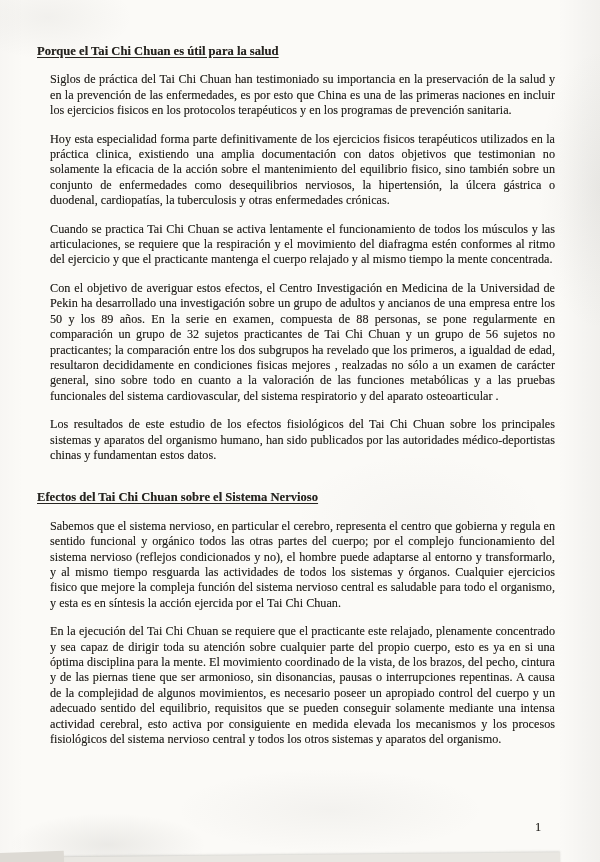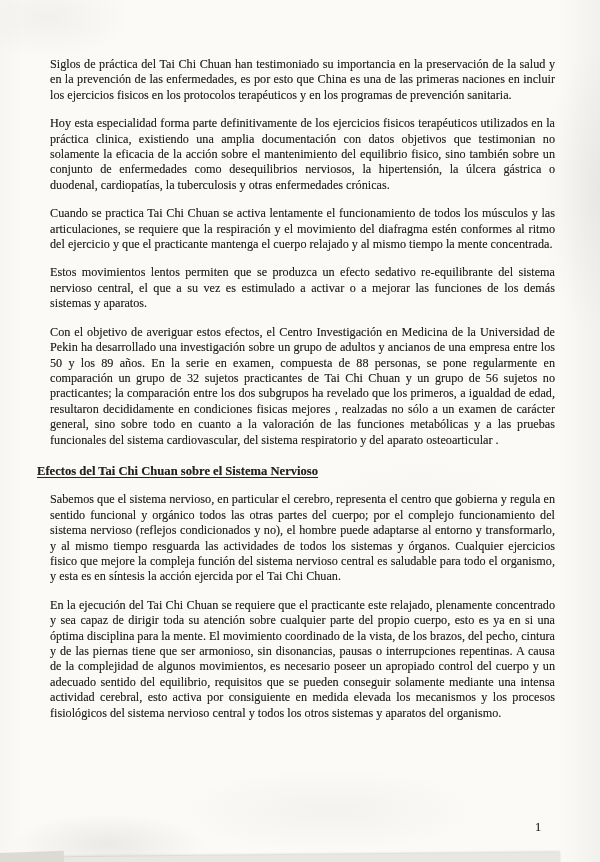--- a/index.html
+++ b/index.html
@@ -36,21 +36,21 @@
   }
   .heading {
     font-size: 12.6px;
     font-weight: bold;
     margin: 0 0 1px 0;
     text-decoration: underline;
     text-underline-offset: 2px;
     text-align: left;
   }
   .heading.second {
-    margin-top: 16px;
+    margin-top: 27px;
   }
   .content p {
     margin: 13px;
   }
   .page-number {
     position: absolute;
     left: 528px;
     top: 820px;
     width: 20px;
     font-size: 12.5px;
@@ -76,31 +76,32 @@
     background: #dddad4;
     transform: rotate(-2deg);
   }
 </style>
 </head>
 <body>
 
 <div class="page">
   <div class="content">
 
+    <h2 class="heading">Porque el Tai Chi Chuan  es  útil para la salud</h2>
 
     <p>Siglos de práctica del Tai Chi Chuan han testimoniado  su importancia en la preservación de la salud y en la prevención de las enfermedades, es por esto que China es una de las primeras  naciones en incluir los ejercicios fisicos en los protocolos terapéuticos y en los programas de prevención sanitaria.</p>
 
     <p>Hoy esta especialidad forma parte  definitivamente de los ejercicios fisicos terapéuticos utilizados en la práctica clinica, existiendo una amplia documentación  con datos objetivos que testimonian  no solamente la eficacia de la acción sobre el mantenimiento del equilibrio fisico, sino también sobre un conjunto  de enfermedades como desequilibrios nerviosos, la hipertensión, la úlcera gástrica o duodenal, cardiopatías, la tuberculosis y otras enfermedades crónicas.</p>
 
     <p>Cuando se practica Tai Chi Chuan se activa lentamente el funcionamiento de  todos los músculos y  las articulaciones, se requiere  que la respiración y el movimiento del diafragma estén conformes al ritmo del ejercicio y que el practicante  mantenga el cuerpo relajado  y al mismo tiempo la mente concentrada.</p>
 
-    <p>Estos movimientos  lentos permiten que se produzca  un efecto sedativo re-equilibrante del sistema nervioso central, el que a su vez  es estimulado a activar o a mejorar las funciones de los demás sistemas  y aparatos.</p>
 
     <p>Con el objetivo de averiguar estos efectos, el Centro Investigación  en Medicina de la Universidad de  Pekin ha desarrollado una investigación sobre un grupo de adultos y ancianos de una empresa entre los 50 y los 89 años. En la serie en examen, compuesta de 88 personas, se pone regularmente en comparación un grupo de 32 sujetos practicantes de Tai Chi Chuan y  un grupo de 56 sujetos no practicantes; la comparación entre los dos subgrupos ha revelado que los primeros, a igualdad de edad, resultaron  decididamente en condiciones fisicas mejores , realzadas no sólo a un examen de carácter general, sino sobre todo en cuanto a la  valoración de las funciones metabólicas y a las pruebas funcionales del sistema cardiovascular, del sistema respiratorio y del aparato osteoarticular .</p>
 
+    <p>Los resultados de este estudio de los efectos fisiológicos del Tai Chi Chuan sobre los principales  sistemas y aparatos del organismo humano, han sido publicados  por las autoridades  médico-deportistas chinas y fundamentan estos datos.</p>
 
     <h2 class="heading second">Efectos del Tai Chi Chuan sobre el  Sistema Nervioso</h2>
 
     <p>Sabemos que el sistema nervioso, en particular el cerebro, representa el centro que gobierna y regula en sentido funcional y orgánico todos las otras partes del cuerpo; por el complejo funcionamiento  del sistema nervioso (reflejos condicionados y no), el hombre puede adaptarse al  entorno y transformarlo,  y al mismo tiempo resguarda  las actividades de todos los  sistemas y órganos. Cualquier ejercicios fisico que mejore la compleja función del sistema nervioso central es  saludable para todo el organismo, y esta es en  síntesis la acción ejercida por el  Tai Chi Chuan.</p>
 
     <p>En la ejecución del Tai Chi Chuan se requiere que el practicante este relajado, plenamente concentrado y sea capaz de dirigir toda su  atención sobre  cualquier parte del propio cuerpo, esto es  ya en si una óptima disciplina para la mente. El movimiento coordinado de la vista, de los brazos, del pecho, cintura y de las piernas tiene que ser armonioso, sin disonancias, pausas o interrupciones repentinas. A causa de la complejidad de  algunos movimientos, es necesario poseer un apropiado control del cuerpo y un adecuado sentido del equilibrio, requisitos  que se pueden conseguir solamente mediante  una intensa actividad cerebral, esto activa  por consiguiente en medida elevada los mecanismos  y los procesos fisiológicos del sistema nervioso central y todos los otros sistemas y aparatos del organismo.</p>
 
   </div>
 
   <div class="page-number">1</div>

